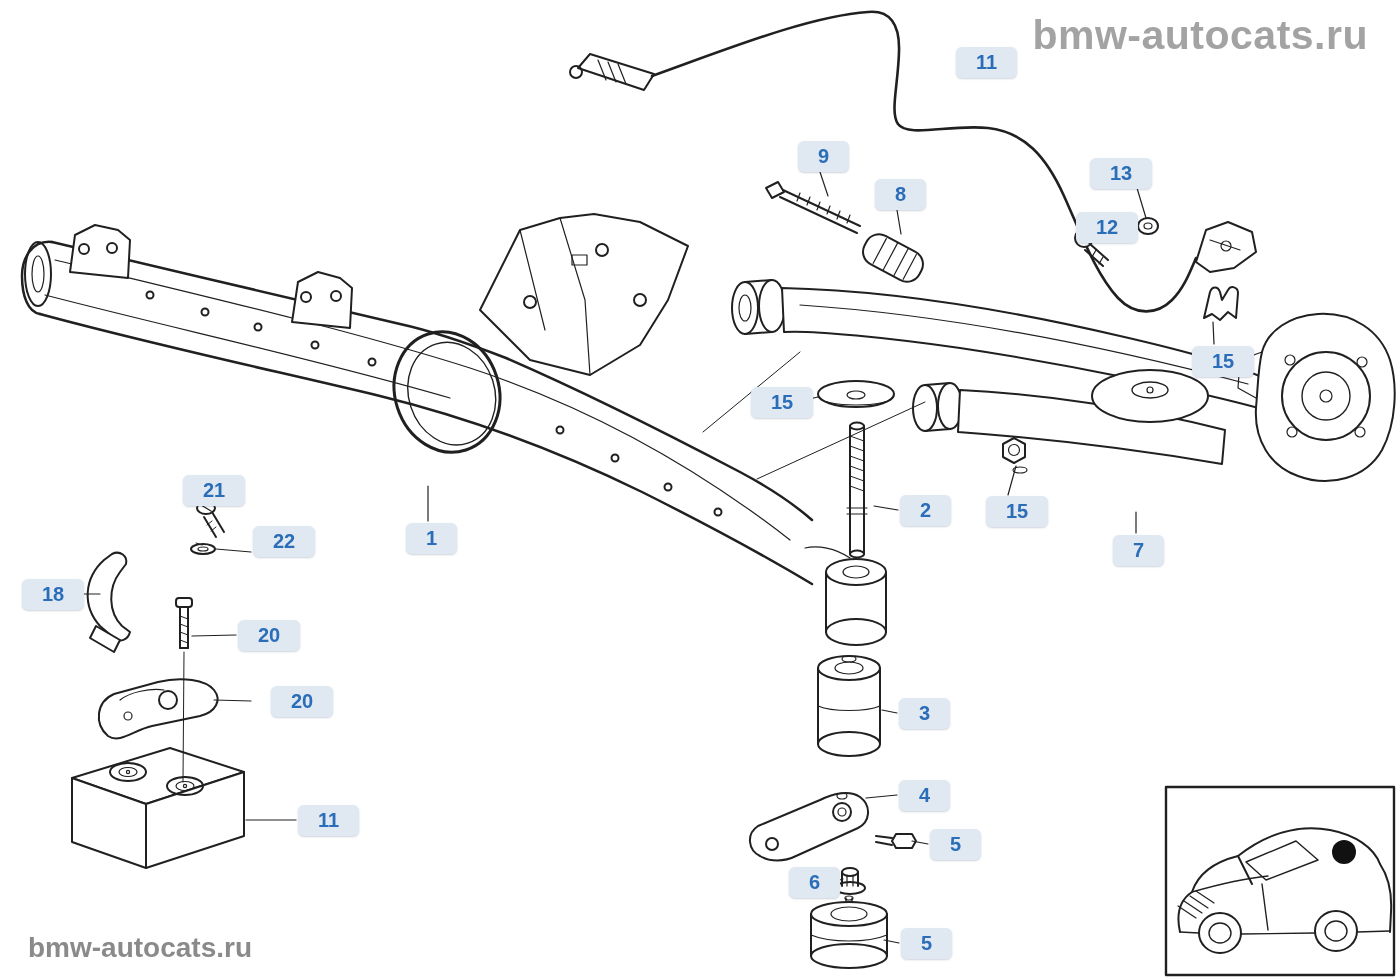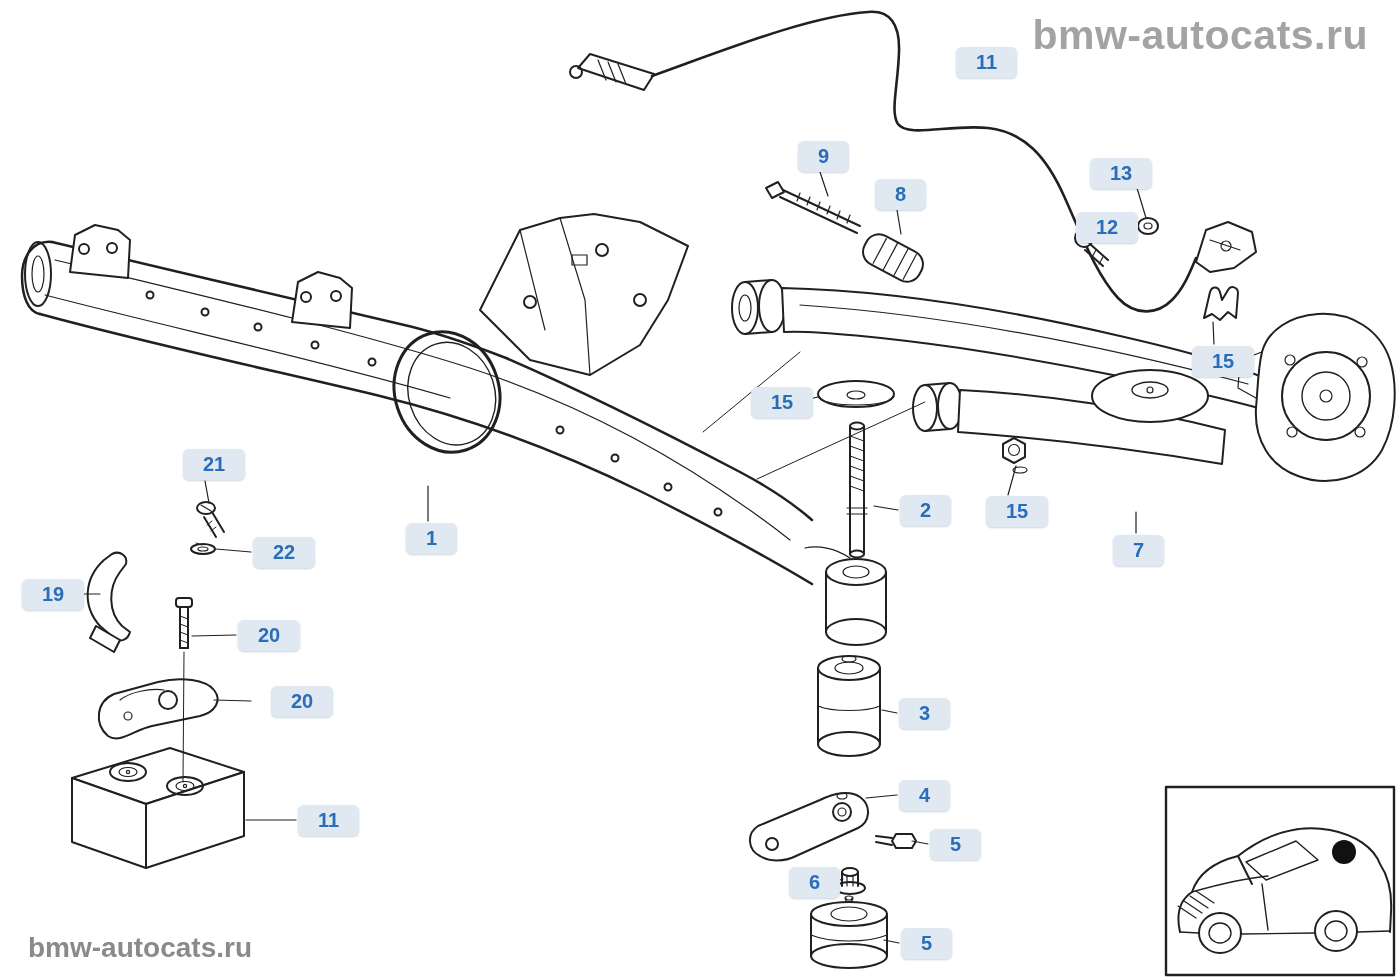--- a/index.html
+++ b/index.html
@@ -359,22 +359,22 @@
   <div class="callout" style="left:875px;top:179px">8</div>
   <div class="callout" style="left:798px;top:141px">9</div>
   <div class="callout" style="left:986px;top:496px">15</div>
   <div class="callout" style="left:956px;top:47px">11</div>
   <div class="callout" style="left:1076px;top:212px">12</div>
   <div class="callout" style="left:1090px;top:158px">13</div>
   <div class="callout" style="left:1192px;top:346px">15</div>
   <div class="callout" style="left:751px;top:387px">15</div>
   <div class="callout" style="left:901px;top:928px">5</div>
   <div class="callout" style="left:298px;top:805px">11</div>
-  <div class="callout" style="left:22px;top:579px">19</div>
+  <div class="callout" style="left:22px;top:579px">18</div>
   <div class="callout" style="left:238px;top:620px">20</div>
   <div class="callout" style="left:271px;top:686px">20</div>
-  <div class="callout" style="left:183px;top:449px">21</div>
-  <div class="callout" style="left:253px;top:537px">22</div>
+  <div class="callout" style="left:183px;top:475px">21</div>
+  <div class="callout" style="left:253px;top:526px">22</div>
 
   <div class="wm-top">bmw-autocats.ru</div>
   <div class="wm-bottom">bmw-autocats.ru</div>
 
 </div>
 
 </body></html>

